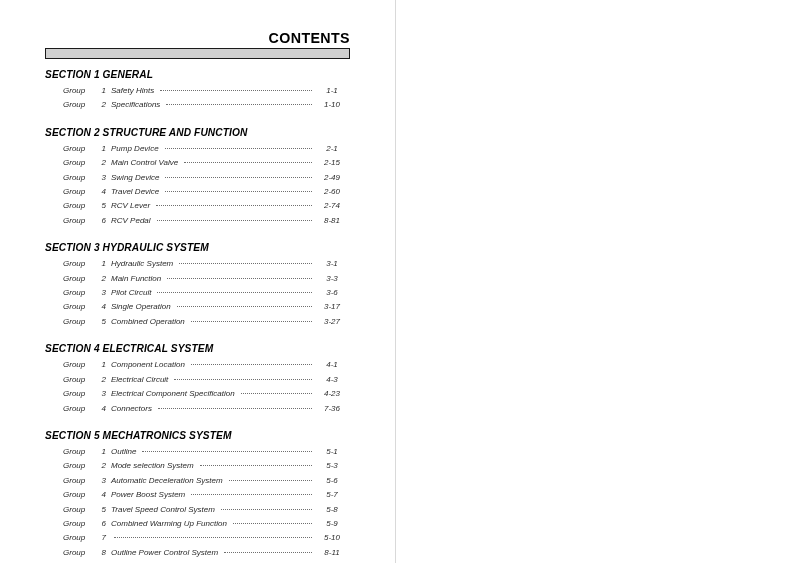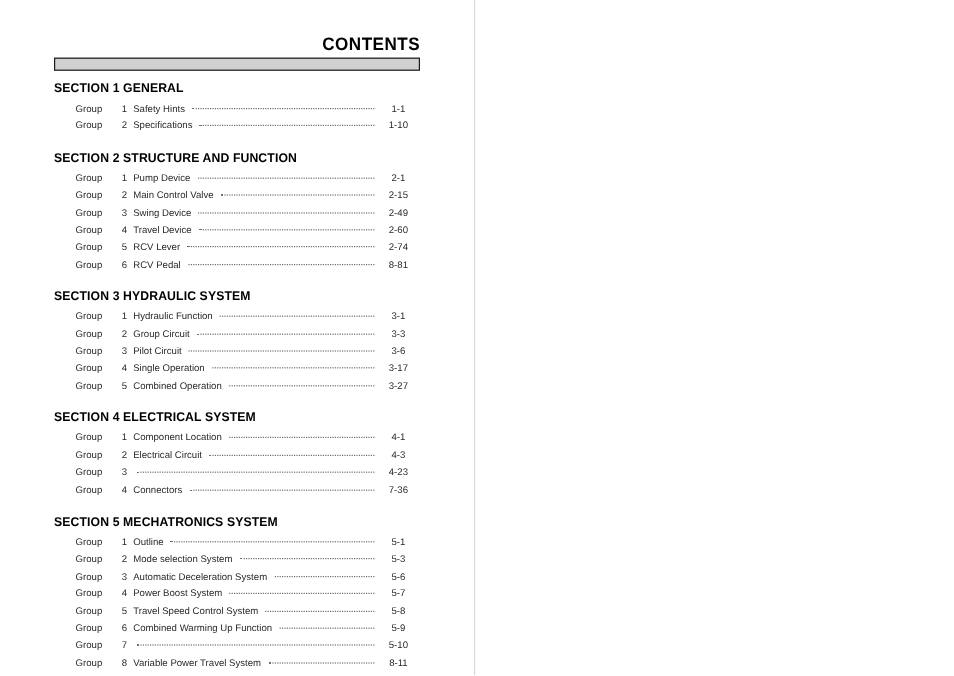--- a/index.html
+++ b/index.html
@@ -81,21 +81,21 @@
   
   .section-head {
     font-size: 10.5px;
     font-weight: bold;
     color: #000000;
     letter-spacing: 0.1px;
     white-space: nowrap;
     transform: scaleX(0.97);
     transform-origin: left center;
   }
-  .section-block { margin-bottom: 0; }
+  .section-block { margin-bottom: 0; font-style: italic; }
   .section-block + .section-block { margin-top: 13px; }
 
   .group-list {
     margin-top: 4px;
   }
 
   
   .group-row {
     display: flex;
     align-items: baseline;
@@ -213,28 +213,28 @@
               <span class="grp-page">8-81</span>
             </div>
           </div>
         </div>
         <div class="section-block">
           <div class="section-head">SECTION 3  HYDRAULIC SYSTEM</div>
           <div class="group-list">
             <div class="group-row">
               <span class="grp-word">Group</span>
               <span class="grp-num">1</span>
-              <span class="grp-title">Hydraulic Function</span>
+              <span class="grp-title">Hydraulic System</span>
               <span class="dots"></span>
               <span class="grp-page">3-1</span>
             </div>
             <div class="group-row">
               <span class="grp-word">Group</span>
               <span class="grp-num">2</span>
-              <span class="grp-title">Group Circuit</span>
+              <span class="grp-title">Main Function</span>
               <span class="dots"></span>
               <span class="grp-page">3-3</span>
             </div>
             <div class="group-row">
               <span class="grp-word">Group</span>
               <span class="grp-num">3</span>
               <span class="grp-title">Pilot Circuit</span>
               <span class="dots"></span>
               <span class="grp-page">3-6</span>
             </div>
@@ -267,20 +267,21 @@
             <div class="group-row">
               <span class="grp-word">Group</span>
               <span class="grp-num">2</span>
               <span class="grp-title">Electrical Circuit</span>
               <span class="dots"></span>
               <span class="grp-page">4-3</span>
             </div>
             <div class="group-row">
               <span class="grp-word">Group</span>
               <span class="grp-num">3</span>
+              <span class="grp-title">Electrical Component Specification</span>
               <span class="dots"></span>
               <span class="grp-page">4-23</span>
             </div>
             <div class="group-row">
               <span class="grp-word">Group</span>
               <span class="grp-num">4</span>
               <span class="grp-title">Connectors</span>
               <span class="dots"></span>
               <span class="grp-page">7-36</span>
             </div>
@@ -333,21 +334,21 @@
             </div>
             <div class="group-row">
               <span class="grp-word">Group</span>
               <span class="grp-num">7</span>
               <span class="dots"></span>
               <span class="grp-page">5-10</span>
             </div>
             <div class="group-row">
               <span class="grp-word">Group</span>
               <span class="grp-num">8</span>
-              <span class="grp-title">Variable Power Travel System</span>
+              <span class="grp-title">Outline Power Control System</span>
               <span class="dots"></span>
               <span class="grp-page">8-11</span>
             </div>
           </div>
         </div>
       </div>
 
   </div>
 
   <div class="spine"></div>

